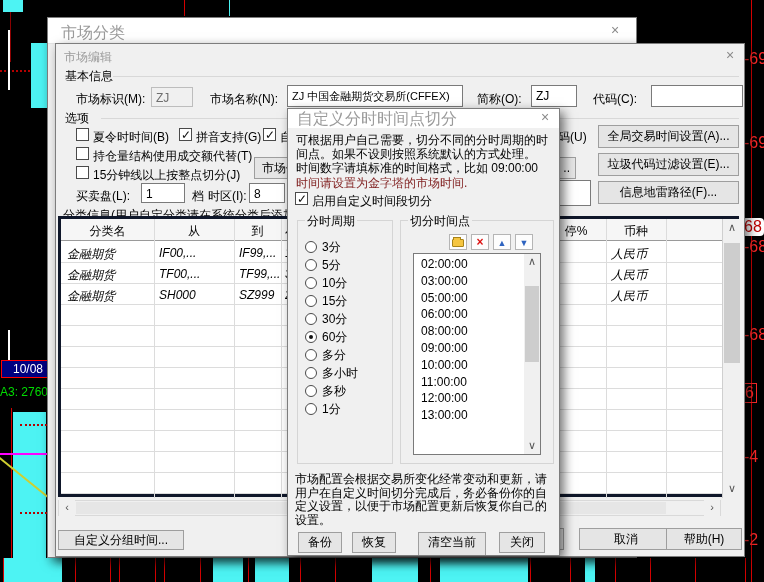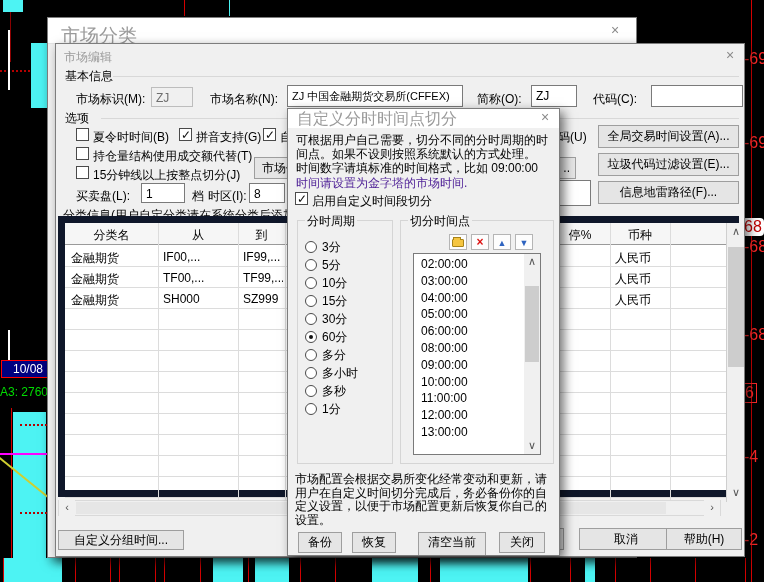--- a/index.html
+++ b/index.html
@@ -24,56 +24,56 @@
   #axis-labels { position:absolute; left:744px; top:0; width:20px; height:582px; z-index:1; }
   .axis-label { position:absolute; left:0; color:#ff2a2a; font-size:16px; white-space:nowrap; }
   .axis-label.st-plain::before { content:"-"; }
   .axis-label.st-bubble { background:#fff; color:#c00000; border-radius:4px; padding:0 2px; left:-2px; }
   .axis-label.st-redbox { border:1px solid #ff2a2a; padding:0 2px; left:-2px; }
 
   
   .win { position:absolute; background:#f0f0f0; border:1px solid #7d7d7d;
          box-shadow: 4px 4px 10px rgba(0,0,0,.55); overflow:hidden; }
   .titlebar { position:absolute; left:0; top:0; right:0; background:#ffffff; }
-  .wtitle { position:absolute; color:#9b9b9b; font-size:19px; white-space:nowrap; }
+  .wtitle { position:absolute; color:#9b9b9b; font-size:16px; white-space:nowrap; }
   .xbtn { position:absolute; width:16px; height:16px; color:#8a8a8a; font-size:14px;
           line-height:15px; text-align:center; cursor:default; }
   .glabel { position:absolute; background:#f0f0f0; padding:0 2px; white-space:nowrap; }
   .gline  { position:absolute; height:1px; background:#d8d8d8; }
   .lbl { position:absolute; white-space:nowrap; }
   .field { position:absolute; background:#fff; border:1px solid #7a7a7a; padding:1px 4px;
            white-space:nowrap; overflow:hidden; line-height:18px; }
   .field.disabled { background:#f0f0f0; border-color:#bdbdbd; color:#6e6e6e; }
   .btn { position:absolute; background:#e5e5e5; border:1px solid #9e9e9e; text-align:center;
          white-space:nowrap; overflow:hidden; }
   .cb { position:absolute; width:13px; height:13px; background:#fff; border:1px solid #4a4a4a; }
   .cb.on::after { content:"✓"; position:absolute; left:1px; top:-1px; font-size:12px; color:#111; }
   .radio { width:12px; height:12px; background:#fff; border:1px solid #4a4a4a; border-radius:50%;
            position:relative; flex:0 0 auto; }
   .radio-row.selected .radio::after { content:""; position:absolute; left:3px; top:3px;
            width:4px; height:4px; border-radius:50%; background:#111; }
 
   
-  #edit-table { position:absolute; background:#fff; border:7px solid #0f172a; }
+  #edit-table { position:absolute; background:#fff; border:3px solid #0f172a; }
   #edit-table .thead { position:absolute; left:0; top:0; width:661px; height:22px; background:#f6f6f6;
      border-bottom:1px solid #9a9a9a; }
   .tv { position:absolute; top:0; width:1px; height:279px; background:#dcdcdc; }
   #rows-bg { position:absolute; left:0; top:23px; width:661px; height:256px;
      background:repeating-linear-gradient(to bottom, transparent 0 20px, #dcdcdc 20px 21px); }
   .th { position:absolute; top:4px; text-align:center; white-space:nowrap; }
-  .t-row { position:relative; height:21px; }
+  .t-row { position:relative; height:21px;font-style:italic; }
   .td { position:absolute; top:4px; white-space:nowrap; overflow:hidden; }
   .sbar { position:absolute; background:#f0f0f0; }
   .sarrow { position:absolute; width:16px; height:16px; background:#f0f0f0; color:#555;
             text-align:center; line-height:15px; font-size:11px; }
   .sthumb { position:absolute; background:#cdcdcd; }
 
   
   .desc { position:absolute; left:8px; white-space:nowrap; }
-  .red-note { color:#4c1d95; }
+  .red-note { color:#7f1d1d; }
   .group { position:absolute; border:1px solid #d5d5d5; }
   .tool-btn { position:absolute; width:18px; height:16px; background:#fdfdfd; border:1px solid #b5b5b5;
       text-align:center; line-height:14px; font-size:11px; }
   .icon-folder { display:inline-block; width:12px; height:8px; background:#f5c540;
       border:1px solid #a98418; border-radius:1px; position:relative; top:1px; }
   .icon-folder::before { content:""; position:absolute; left:0; top:-3px; width:6px; height:2px;
       background:#f5c540; border:1px solid #a98418; border-bottom:none; }
   .icon-del { color:#dd1111; font-weight:bold; font-size:12px; }
   .icon-up, .icon-down { color:#2e63c0; font-size:9px; }
   #time-list { position:absolute; background:#fff; border:1px solid #7a7a7a; }
@@ -330,21 +330,20 @@
     <div class="tool-btn" style="left:161px;top:125px"><span class="icon-folder"></span></div>
     <div class="tool-btn" style="left:183px;top:125px"><span class="icon-del">×</span></div>
     <div class="tool-btn" style="left:205px;top:125px"><span class="icon-up">▲</span></div>
     <div class="tool-btn" style="left:227px;top:125px"><span class="icon-down">▼</span></div>
 
     <div id="time-list" style="left:125px;top:144px;width:128px;height:202px">
       <div style="position:absolute;left:1px;top:2px;right:17px;bottom:1px;overflow:hidden">
 
       <div class="time-item">02:00:00</div>
           <div class="time-item">03:00:00</div>
-          <div class="time-item">04:00:00</div>
           <div class="time-item">05:00:00</div>
           <div class="time-item">06:00:00</div>
           <div class="time-item">08:00:00</div>
           <div class="time-item">09:00:00</div>
           <div class="time-item">10:00:00</div>
           <div class="time-item">11:00:00</div>
           <div class="time-item">12:00:00</div>
           <div class="time-item">13:00:00</div>
         </div>
       <div class="sbar" style="right:0;top:0;width:16px;height:200px">

